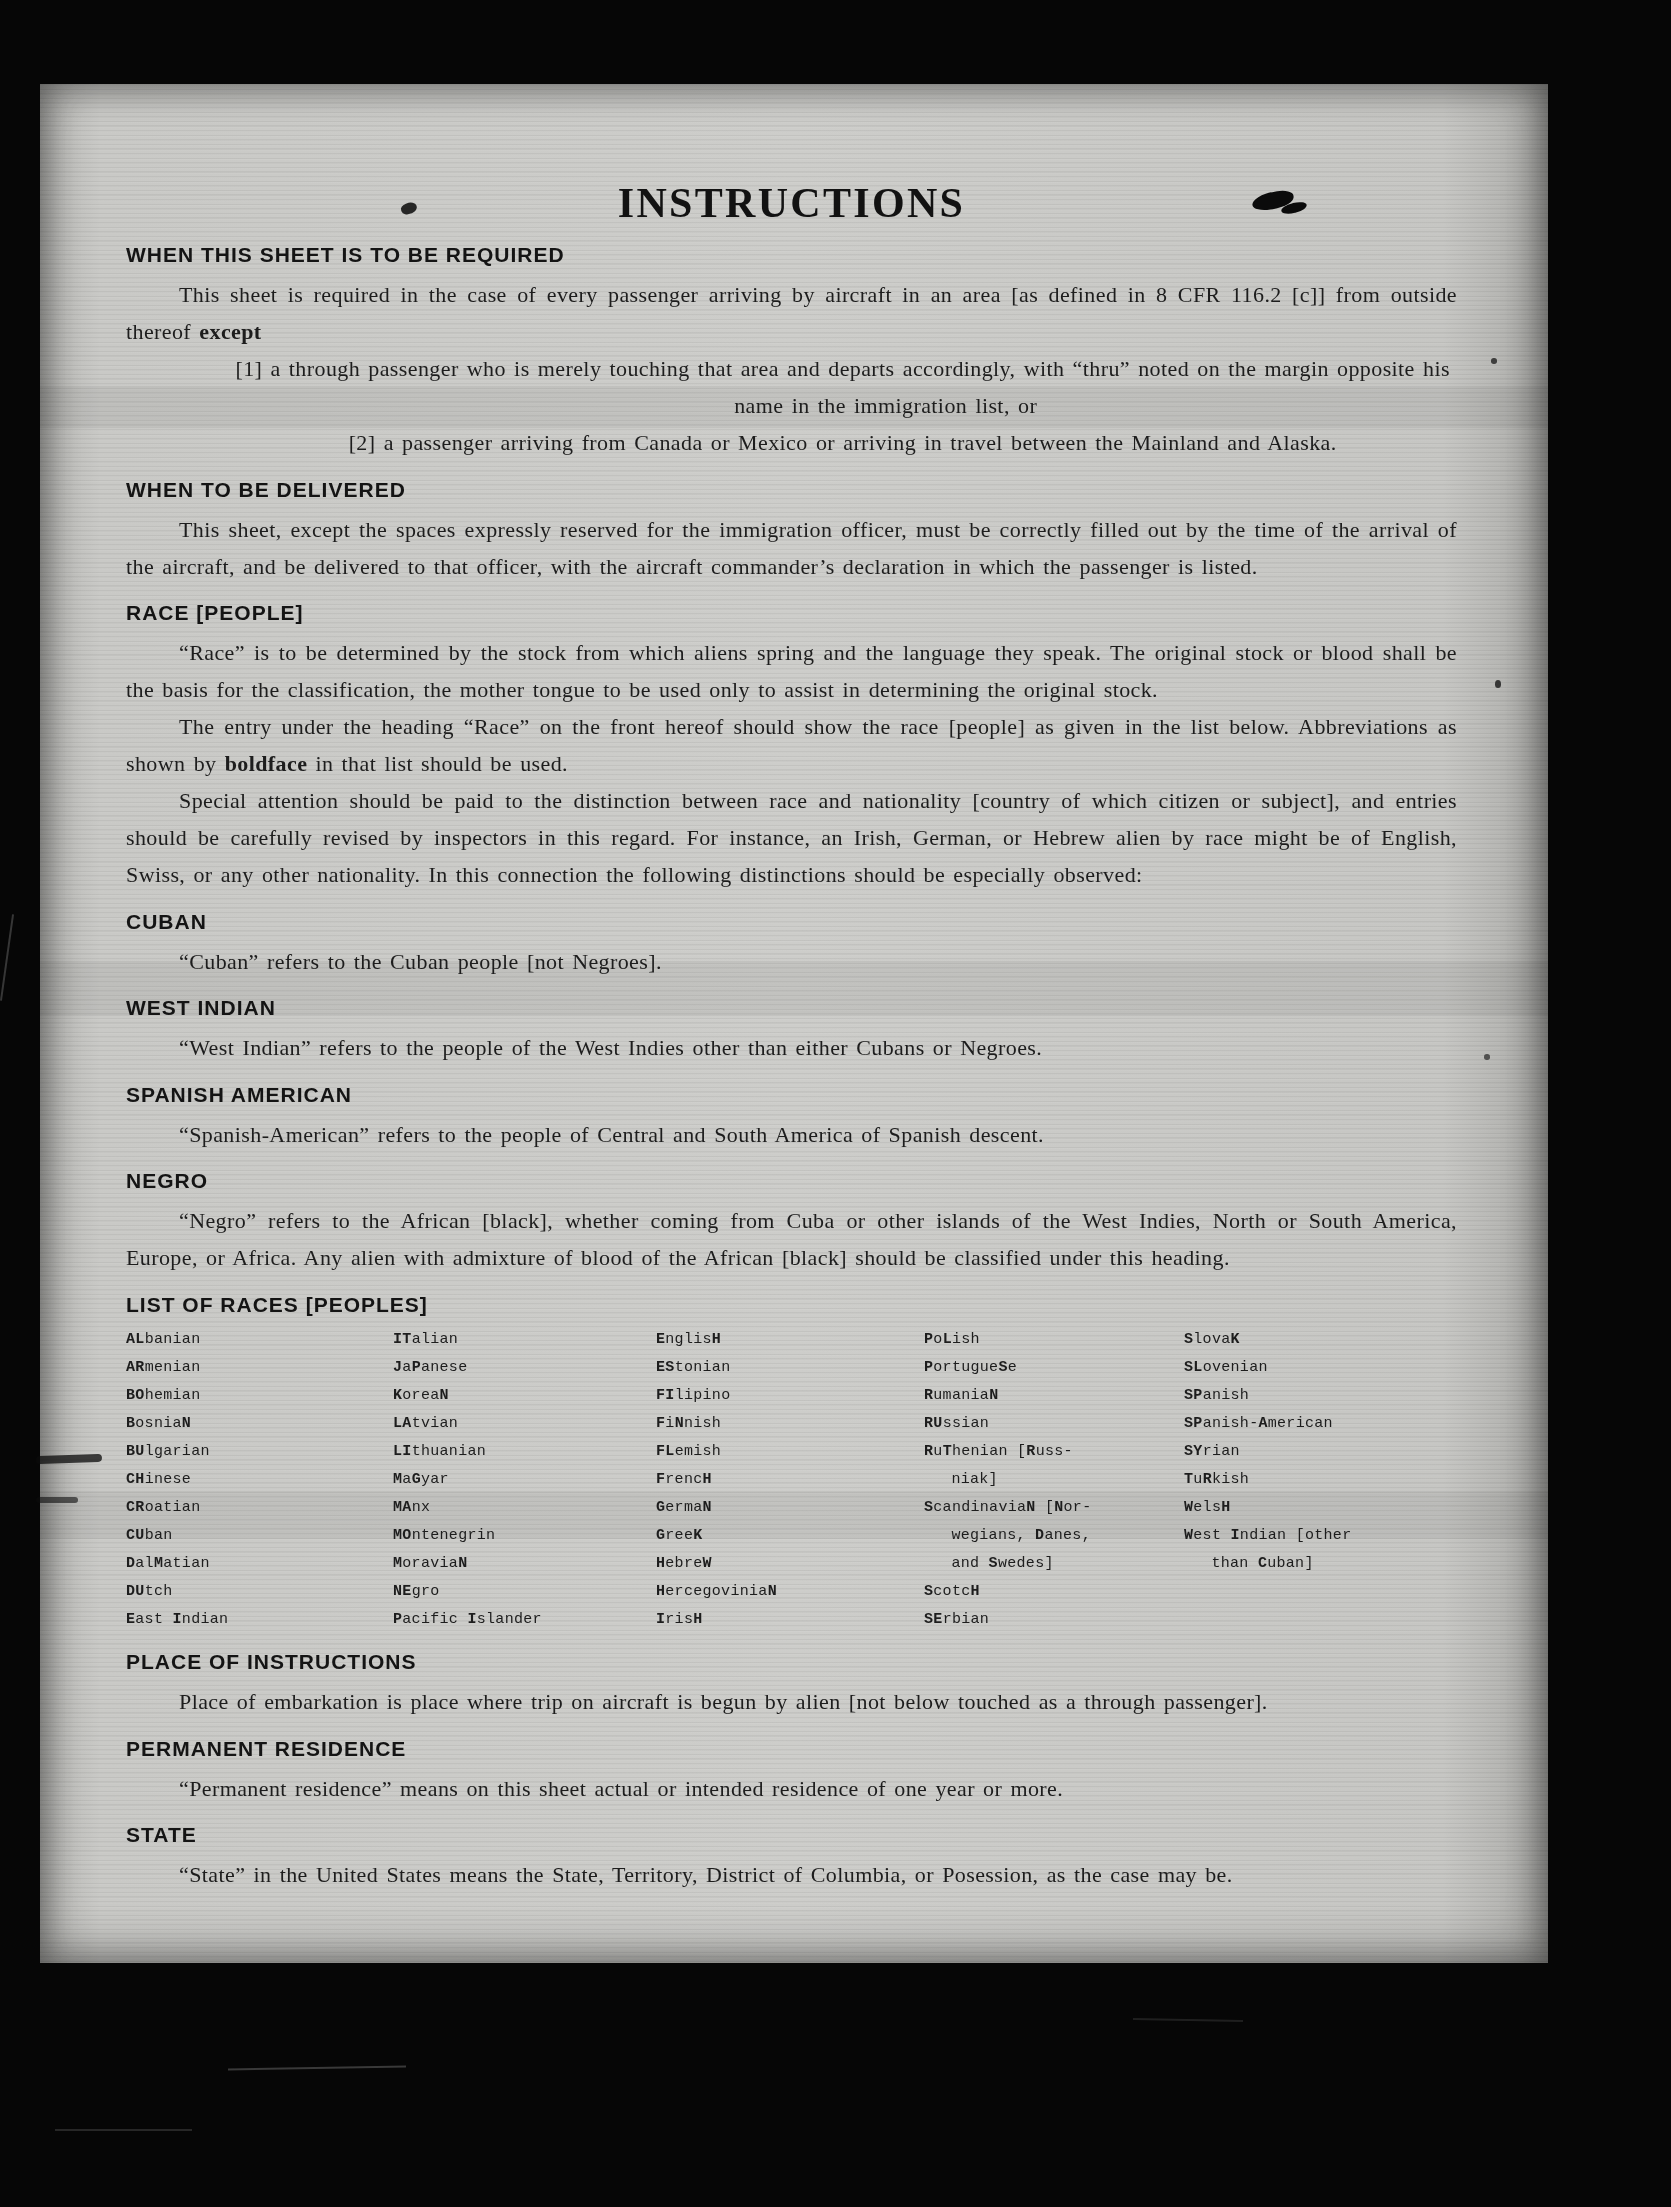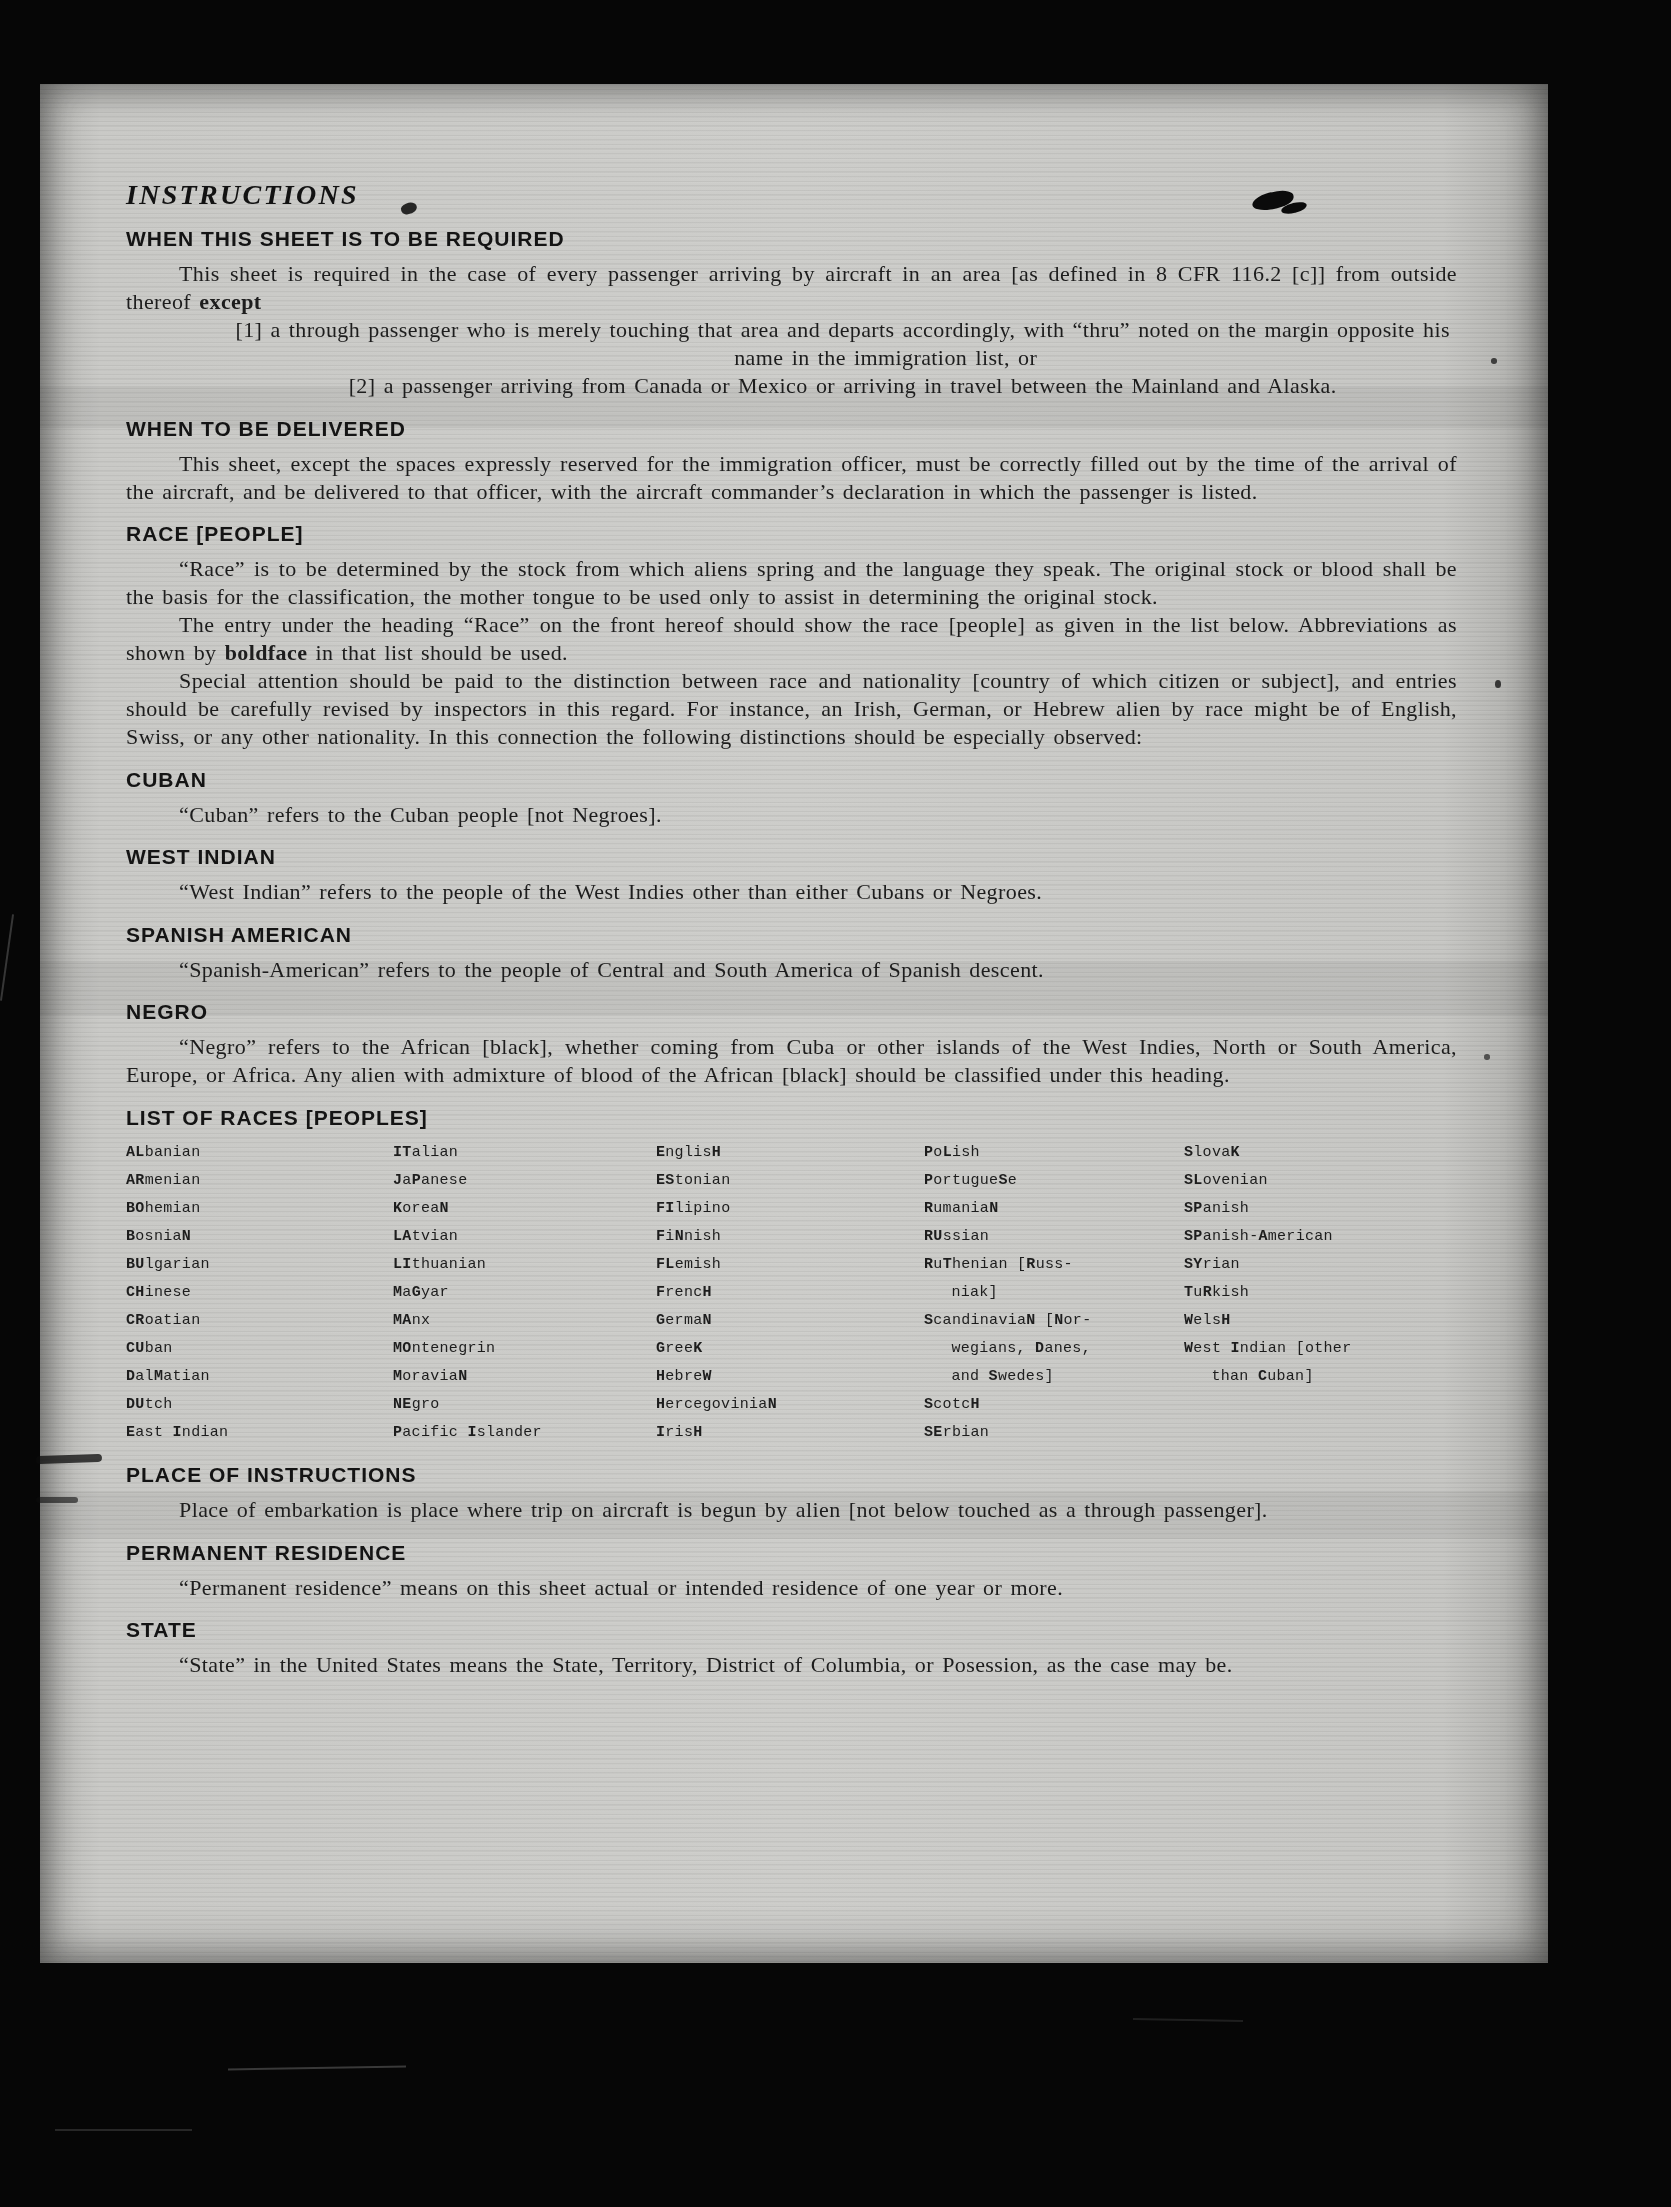--- a/index.html
+++ b/index.html
@@ -9,25 +9,25 @@
   .scratch{position:absolute;}
   .paper{position:absolute;left:40px;top:84px;width:1508px;height:1879px;color:#1d1d1d;
     background:
       repeating-linear-gradient(180deg, rgba(60,60,58,0.07) 0px, rgba(60,60,58,0.07) 0.9px,
         rgba(255,255,255,0.06) 1.8px, rgba(0,0,0,0) 2.7px, rgba(0,0,0,0) 4.6px),
       linear-gradient(90deg,#b5b5b2 0%,#c9c9c6 4%,#cdcdca 50%,#c6c6c3 93%,#a9a9a6 100%);
     box-shadow: inset 0 12.8px 31px rgba(0,0,0,0.18), inset 0 -18.3px 40px rgba(0,0,0,0.22),
                 inset -14.6px 0 35px rgba(0,0,0,0.18), inset 12.8px 0 27.4px rgba(0,0,0,0.12);}
   .band{position:absolute;left:0;width:100%;background:rgba(0,0,0,0.05);pointer-events:none;}
   .content{position:relative;padding:95px 91px 0 86px;}
-  .doc-title{font-family:"Liberation Serif",serif;font-size:28px;font-weight:bold;
-    letter-spacing:2.3px;margin:0 0 5.5px 0;color:#121212;font-style:italic;}
+  .doc-title{font-family:"Liberation Serif",serif;font-size:42px;font-weight:bold;
+    letter-spacing:2.3px;text-align:center;margin:0 0 5.5px 0;color:#121212;}
   .sec-h{font-family:"Liberation Sans",sans-serif;font-size:21px;font-weight:bold;
     letter-spacing:1px;text-align:left;margin:16.4px 0 9.1px 0;color:#141414;}
-  .para{font-size:22px;line-height:28px;margin:0;text-align:justify;text-indent:53px;
+  .para{font-size:22px;line-height:37px;margin:0;text-align:justify;text-indent:53px;
     letter-spacing:0.4px;word-spacing:2.3px;}
   .sub-item{margin-left:106px;padding-left:86px;text-indent:-86px;margin-right:3.7px;text-align:center;}
   .races{display:flex;margin:7.3px 0 1.8px 0;font-family:Liberation Mono, monospace;font-size:15px;}
   .race-col{line-height:28px;}
   .race-col:nth-child(1){width:267px;}
   .race-col:nth-child(2){width:263px;}
   .race-col:nth-child(3){width:268px;}
   .race-col:nth-child(4){width:260px;}
   .race-col:nth-child(5){flex:1;}
   .race-line{letter-spacing:0.3px;white-space:nowrap;}

